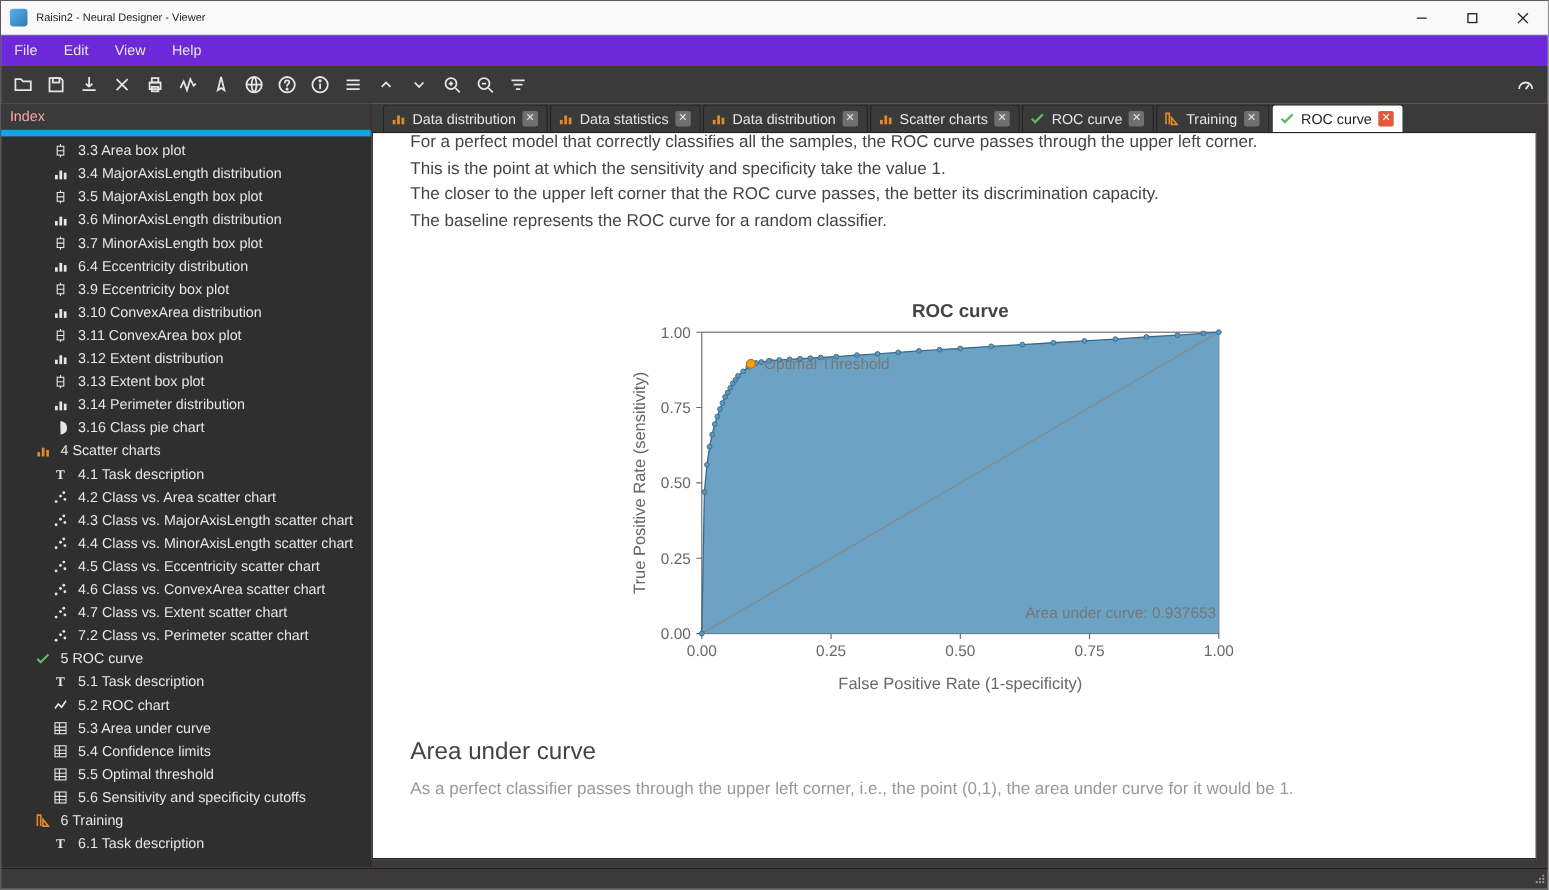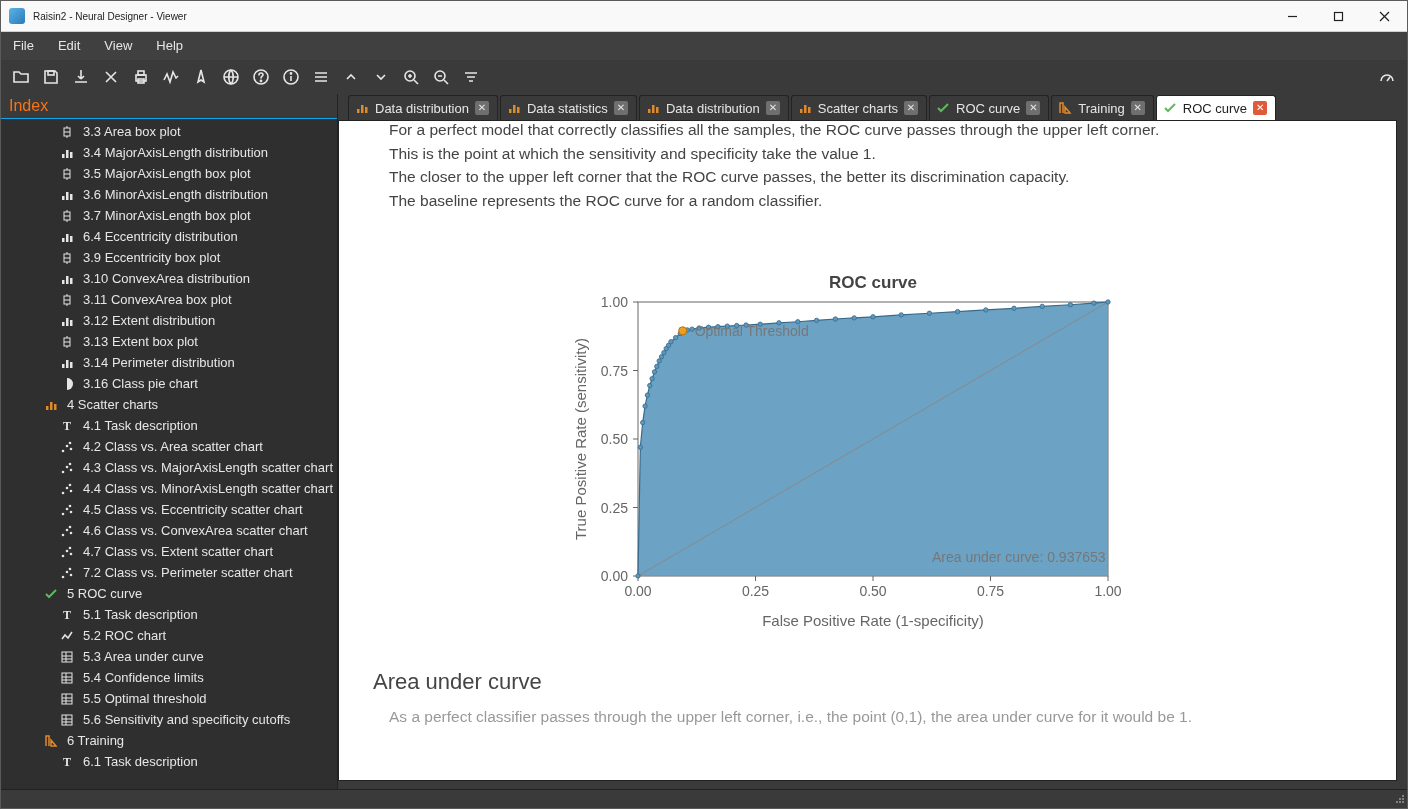--- a/index.html
+++ b/index.html
@@ -3,30 +3,30 @@
 <meta charset="utf-8">
 <style>
   html,body{margin:0;padding:0;height:100%;font-family:"Segoe UI",Arial,sans-serif;background:#f0f0f0;overflow:hidden;user-select:none}
   .window{width:1408px;height:809px;background:#fff;display:flex;flex-direction:column;border:1px solid #5a5a5a;box-sizing:border-box}
   .title-bar{height:30px;background:#f9f9f9;display:flex;align-items:center;border-bottom:1px solid #d0d0d0}
   .title-bar .app-icon{width:16px;height:16px;margin:0 8px;border-radius:3px;background:linear-gradient(135deg,#5cb3e6,#2a7ab8);display:inline-block}
   .title-bar .title{font-size:10px;color:#222}
   .title-bar .win-controls{margin-left:auto;display:flex}
   .win-btn{width:46px;height:30px;display:flex;align-items:center;justify-content:center;color:#222;cursor:pointer}
   .win-btn svg{stroke:#222}
-  .menu-bar{height:28px;background:#404040;display:flex;align-items:flex-end;color:#e6e6e6;font-size:13px}
+  .menu-bar{height:28px;background:#6d28d9;display:flex;align-items:flex-end;color:#e6e6e6;font-size:13px}
   .menu-bar .menu-item{padding:0 12px;line-height:28px;cursor:pointer}
   .tool-bar{height:34px;background:#3a3a3a;display:flex;align-items:center;padding:0 6px;gap:2px}
   .tool-btn{width:28px;height:28px;color:#e6e6e6;display:flex;align-items:center;justify-content:center;cursor:pointer;border-radius:2px}
   .tool-btn svg{stroke:#e6e6e6;fill:none;stroke-width:1.6}
   .tool-bar .right{margin-left:auto}
   .content{flex:1;display:flex;min-height:0}
   .sidebar{width:336px;background:#2f2f2f;color:#e6e6e6;display:flex;flex-direction:column;font-size:13px;border-right:1px solid #222}
-  .sidebar-header{height:24px;line-height:24px;padding:0 8px;background:#3a3a3a;border-bottom:1px solid #0ea5e9;font-size:16px;color:#f97316}
-  .tree{flex:1;overflow-y:auto;overflow-x:hidden;padding:2px 12px}
+  .sidebar-header{height:24px;line-height:24px;padding:0 8px;background:#3a3a3a;border-bottom:6px solid #0ea5e9;font-size:13px;color:#fca5a5}
+  .tree{flex:1;overflow-y:auto;overflow-x:hidden;padding:2px 0}
   .tree-item{display:flex;align-items:center;height:21px;padding-left:10px;cursor:pointer;white-space:nowrap}
   .tree-item.lvl1{padding-left:30px}
   .tree-item.lvl2{padding-left:46px}
   .tree-item .ico{width:16px;height:16px;margin-right:8px;display:inline-flex;align-items:center;justify-content:center;flex:none}
   .tree-item .ico svg{display:block}
   .tree::-webkit-scrollbar{width:12px}
   .tree::-webkit-scrollbar-track{background:#222}
   .tree::-webkit-scrollbar-thumb{background:#5a5a5a}
   .main{flex:1;display:flex;flex-direction:column;background:#c2410c;min-width:0}
   .tabs{height:26px;display:flex;align-items:flex-end;background:#3a3a3a;padding-left:10px;gap:0;font-size:13px}
@@ -35,21 +35,21 @@
   .tab .t-ico{width:14px;height:14px;margin-right:6px;display:inline-flex;align-items:center;justify-content:center}
   .tab .close{width:14px;height:14px;margin-left:6px;border-radius:2px;background:#6f6f6f;color:#e6e6e6;font-size:10px;line-height:14px;text-align:center}
   .tab.active .close{background:#e05a3a;color:#fff}
   .doc-wrap{flex:1;background:#3a3a3a;padding:0 10px 10px 0;min-height:0}
   .doc-scroll{height:100%;background:#fff;overflow-y:scroll;overflow-x:hidden;border:1px solid #222}
   .doc-scroll::-webkit-scrollbar{width:16px}
   .doc-scroll::-webkit-scrollbar-track{background:#3a3a3a}
   .doc-scroll::-webkit-scrollbar-thumb{background:#7a7a7a}
   .doc{padding:6px 34px 30px 34px;color:#444;font-size:15.5px;line-height:1.4}
   .doc h2{font-weight:400;font-size:22px;color:#444;margin:30px 0 8px}
-  .doc p{margin:2px 16px}
+  .doc p{margin:2px 0}
   .chart-box{margin:60px auto 20px;width:600px}
   .status-bar{height:18px;background:#3a3a3a;border-top:1px solid #222}
   .resize-grip{float:right;width:16px;height:16px;color:#888;display:flex;align-items:flex-end;justify-content:flex-end;padding:0 2px 2px 0;box-sizing:border-box}
 </style>
 </head>
 <body>
 
 <div class="window">
 
   <div class="title-bar">

